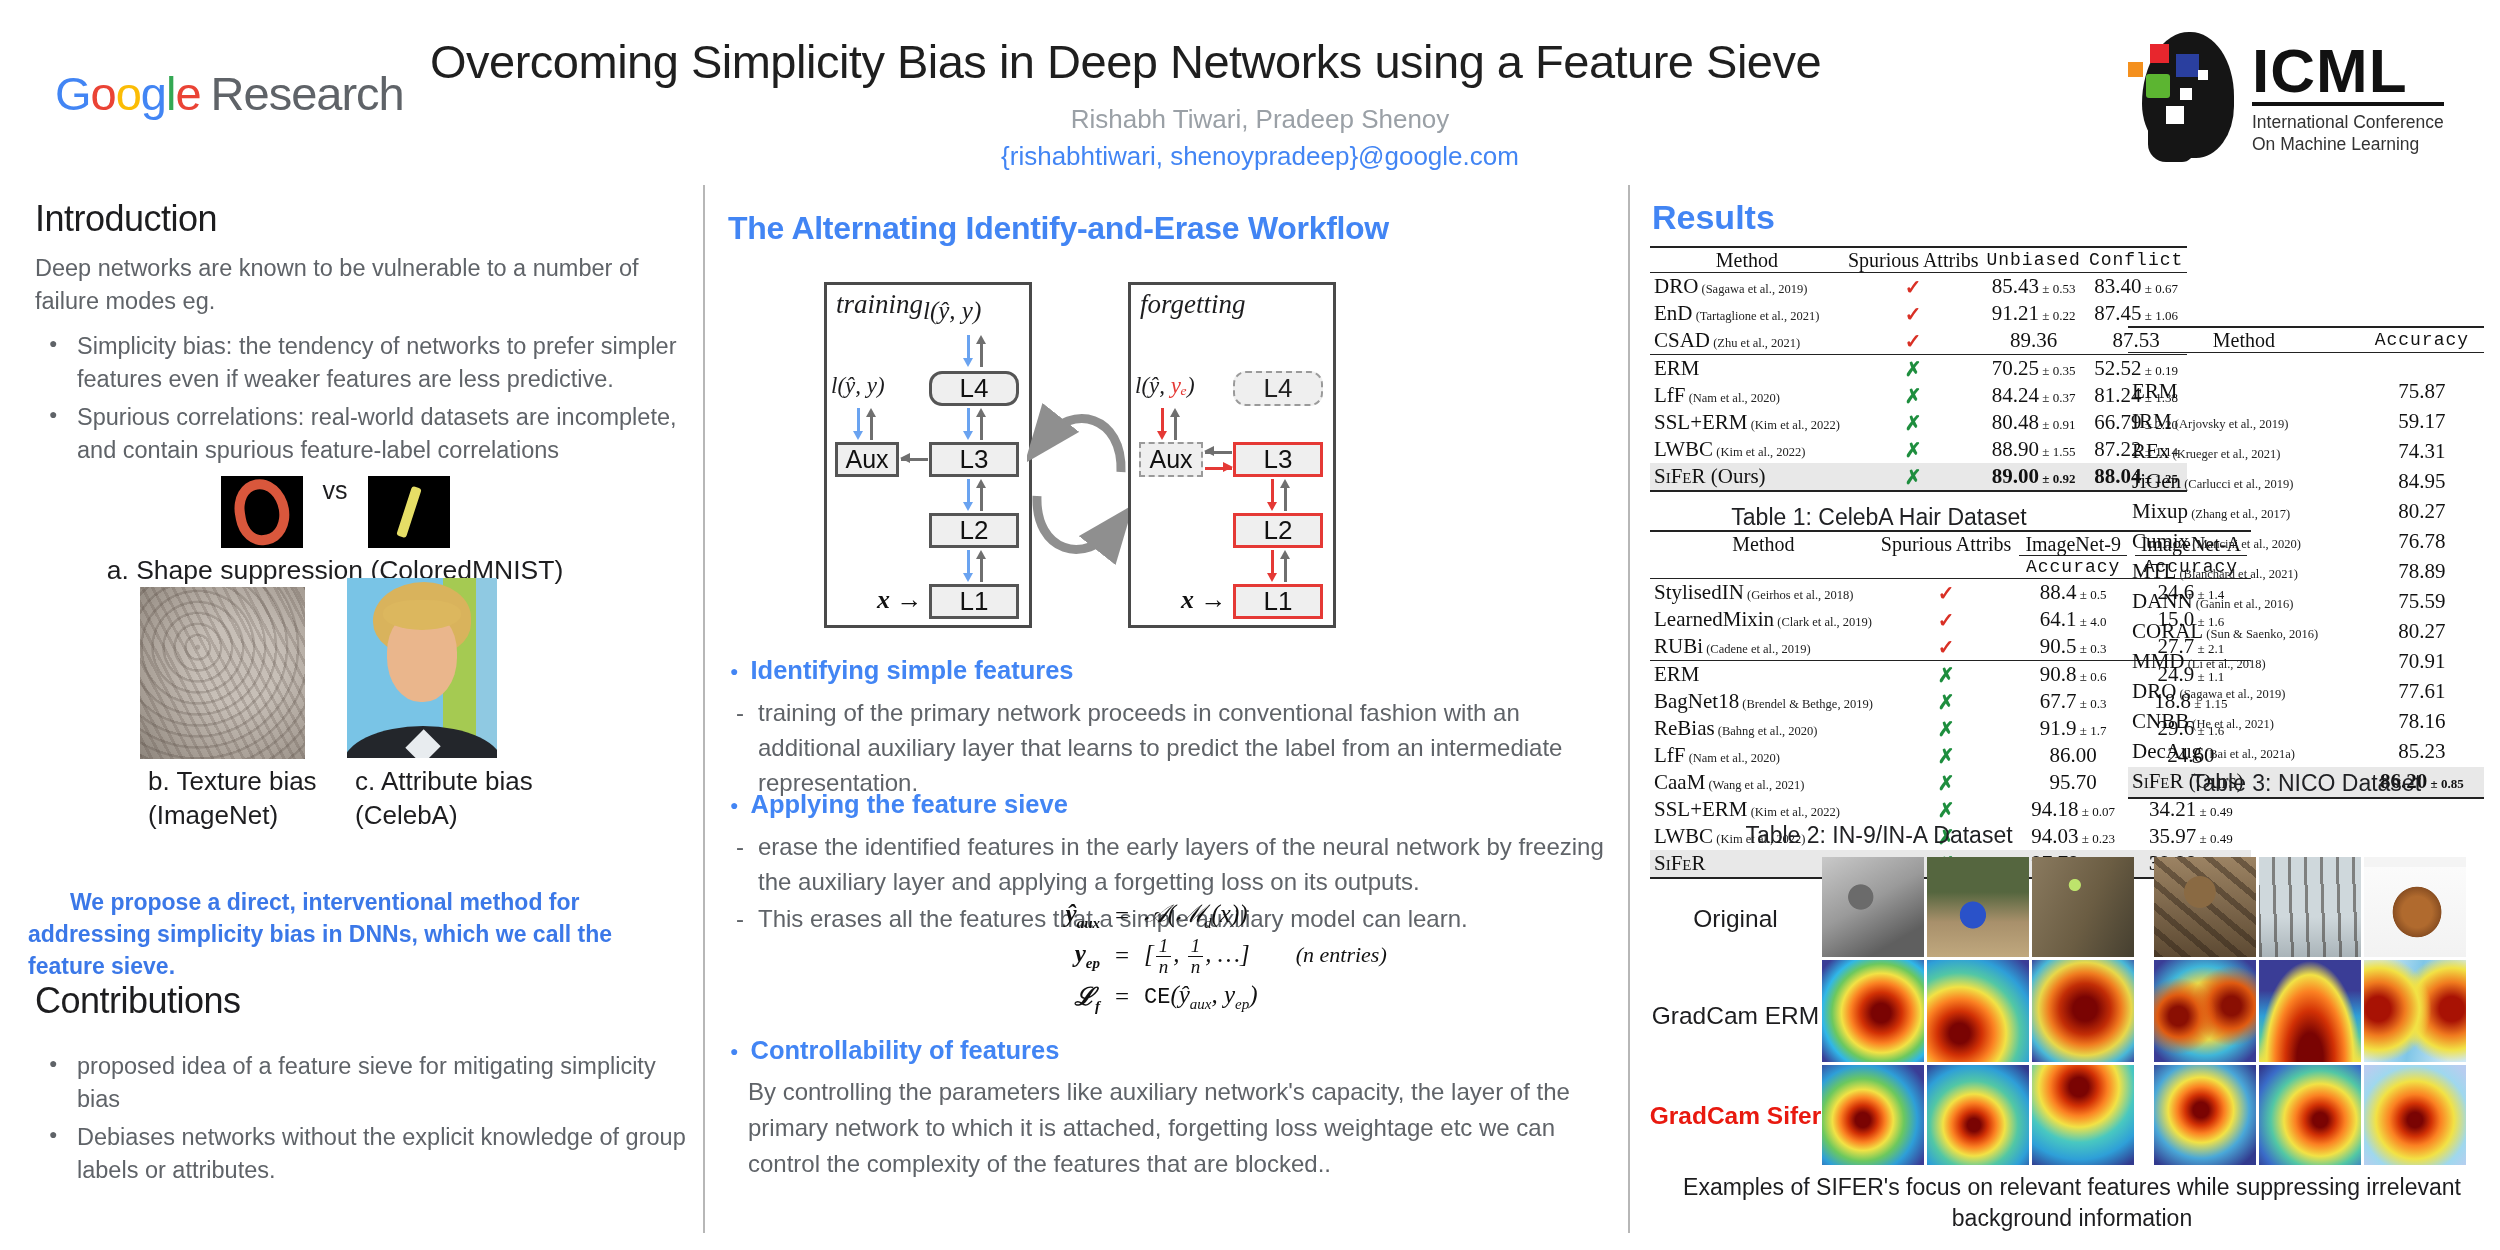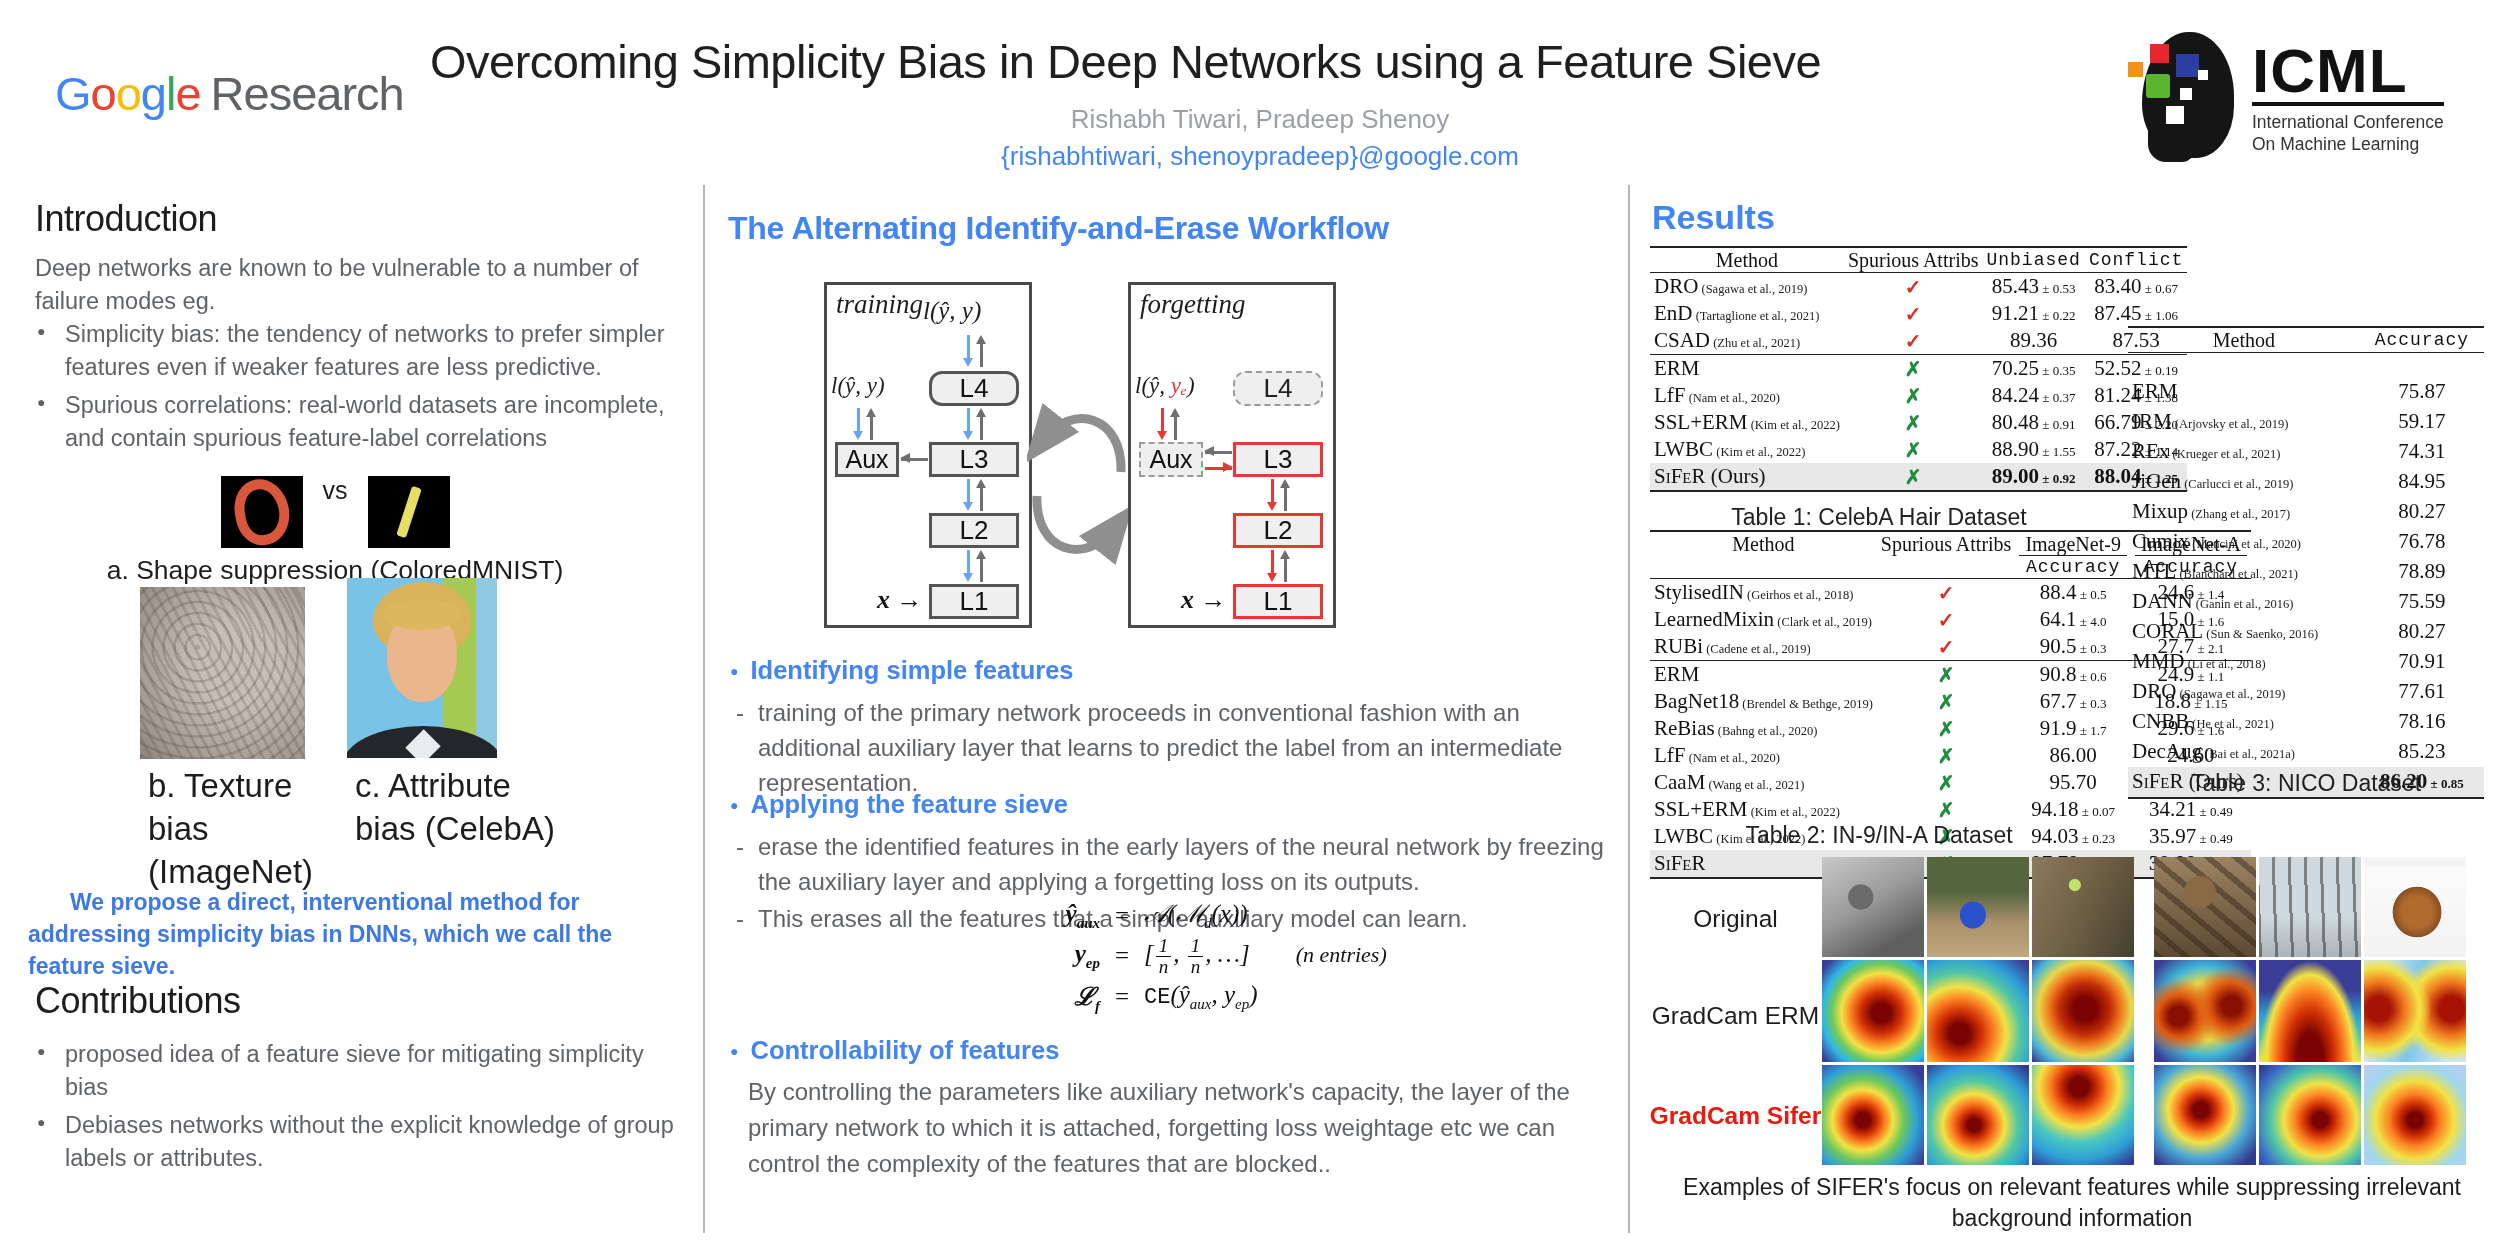--- a/index.html
+++ b/index.html
@@ -25,21 +25,21 @@
   .icml-text{margin-left:12px;margin-top:10px;}
   .icml-name{font-size:62px;font-weight:800;color:#111;line-height:1;letter-spacing:1px;
              border-bottom:4px solid #111;font-family:"Liberation Sans",sans-serif;}
   .icml-sub{font-size:17.5px;color:#333;margin-top:6px;line-height:1.25;}
 
   .vdiv{position:absolute;top:185px;height:1048px;width:2px;background:#b7b7b7;}
 
   
   .h1{position:absolute;font-size:36px;font-weight:500;color:#1d1d1f;letter-spacing:-0.5px;}
   .body-text{font-size:23.5px;line-height:1.42;color:#5f6368;}
-  .dotlist{list-style:none;margin:0;padding:0;}
+  .dotlist{list-style:none;margin:12px;padding:0;}
   .dotlist li{position:relative;padding-left:30px;margin-bottom:4px;}
   .dotlist li::before{content:"●";position:absolute;left:2px;top:4px;font-size:14px;color:#5f6368;}
 
   .figa{position:absolute;left:125px;top:476px;width:420px;display:flex;justify-content:center;gap:20px;}
   .digit-box{width:82px;height:72px;background:#000;display:flex;align-items:center;justify-content:center;}
   .digit-zero{width:34px;height:46px;border:10px solid #d9573c;border-radius:48% 52% 50% 46%;transform:rotate(-10deg);}
   .digit-one{width:10px;height:52px;background:#e6de66;border-radius:3px;transform:rotate(18deg);}
   .vs{font-size:25px;color:#1d1d1f;}
   .figa-cap{position:absolute;left:35px;top:555px;width:600px;text-align:center;font-size:26.5px;color:#1d1d1f;}
 
@@ -48,21 +48,21 @@
           repeating-radial-gradient(circle at 35% 35%, rgba(70,58,50,0.22) 0 2px, transparent 3px 11px),
           repeating-linear-gradient(62deg, rgba(80,66,58,0.20) 0 3px, transparent 3px 9px),
           radial-gradient(circle at 60% 45%, #c7bfb7 0 30%, #a89f96 70%, #8d857c 100%);}
   .figc{position:absolute;left:347px;top:578px;width:150px;height:180px;overflow:hidden;
         background:linear-gradient(90deg,#79c4e6 0 64%, #a5ca52 64% 86%, #8fc9e2 86%);}
   .figc .hair{position:absolute;left:26px;top:4px;width:98px;height:74px;background:#d9b35c;border-radius:52% 48% 44% 46%;}
   .figc .face{position:absolute;left:40px;top:32px;width:70px;height:92px;background:#eab68c;border-radius:46% 46% 48% 48%;}
   .figc .fringe{position:absolute;left:36px;top:22px;width:78px;height:30px;background:#dcb75e;border-radius:50% 50% 60% 60%;}
   .figc .suit{position:absolute;left:-4px;bottom:-14px;width:160px;height:46px;background:#23262b;border-radius:60% 60% 0 0/100% 100% 0 0;}
   .figc .shirt{position:absolute;left:64px;bottom:-2px;width:24px;height:26px;background:#e8ecef;transform:rotate(45deg);}
-  .figcap{position:absolute;font-size:33px;line-height:1.3;color:#1d1d1f;}
+  .figcap{position:absolute;font-size:26px;line-height:1.3;color:#1d1d1f;}
 
   .proposal{position:absolute;left:28px;top:886px;width:628px;font-size:23px;line-height:1.4;
             font-weight:700;color:#3b78e8;text-indent:42px;}
 
   
   .wf-h{position:absolute;left:728px;top:210px;font-size:32px;font-weight:700;color:#4285F4;letter-spacing:-0.3px;}
 
   .diagram{position:absolute;left:824px;top:282px;width:512px;height:348px;}
   .panel{position:absolute;top:0;width:208px;height:346px;border:3px solid #4a4a4a;background:#fff;box-sizing:border-box;}
   .panel.train{left:0;}

